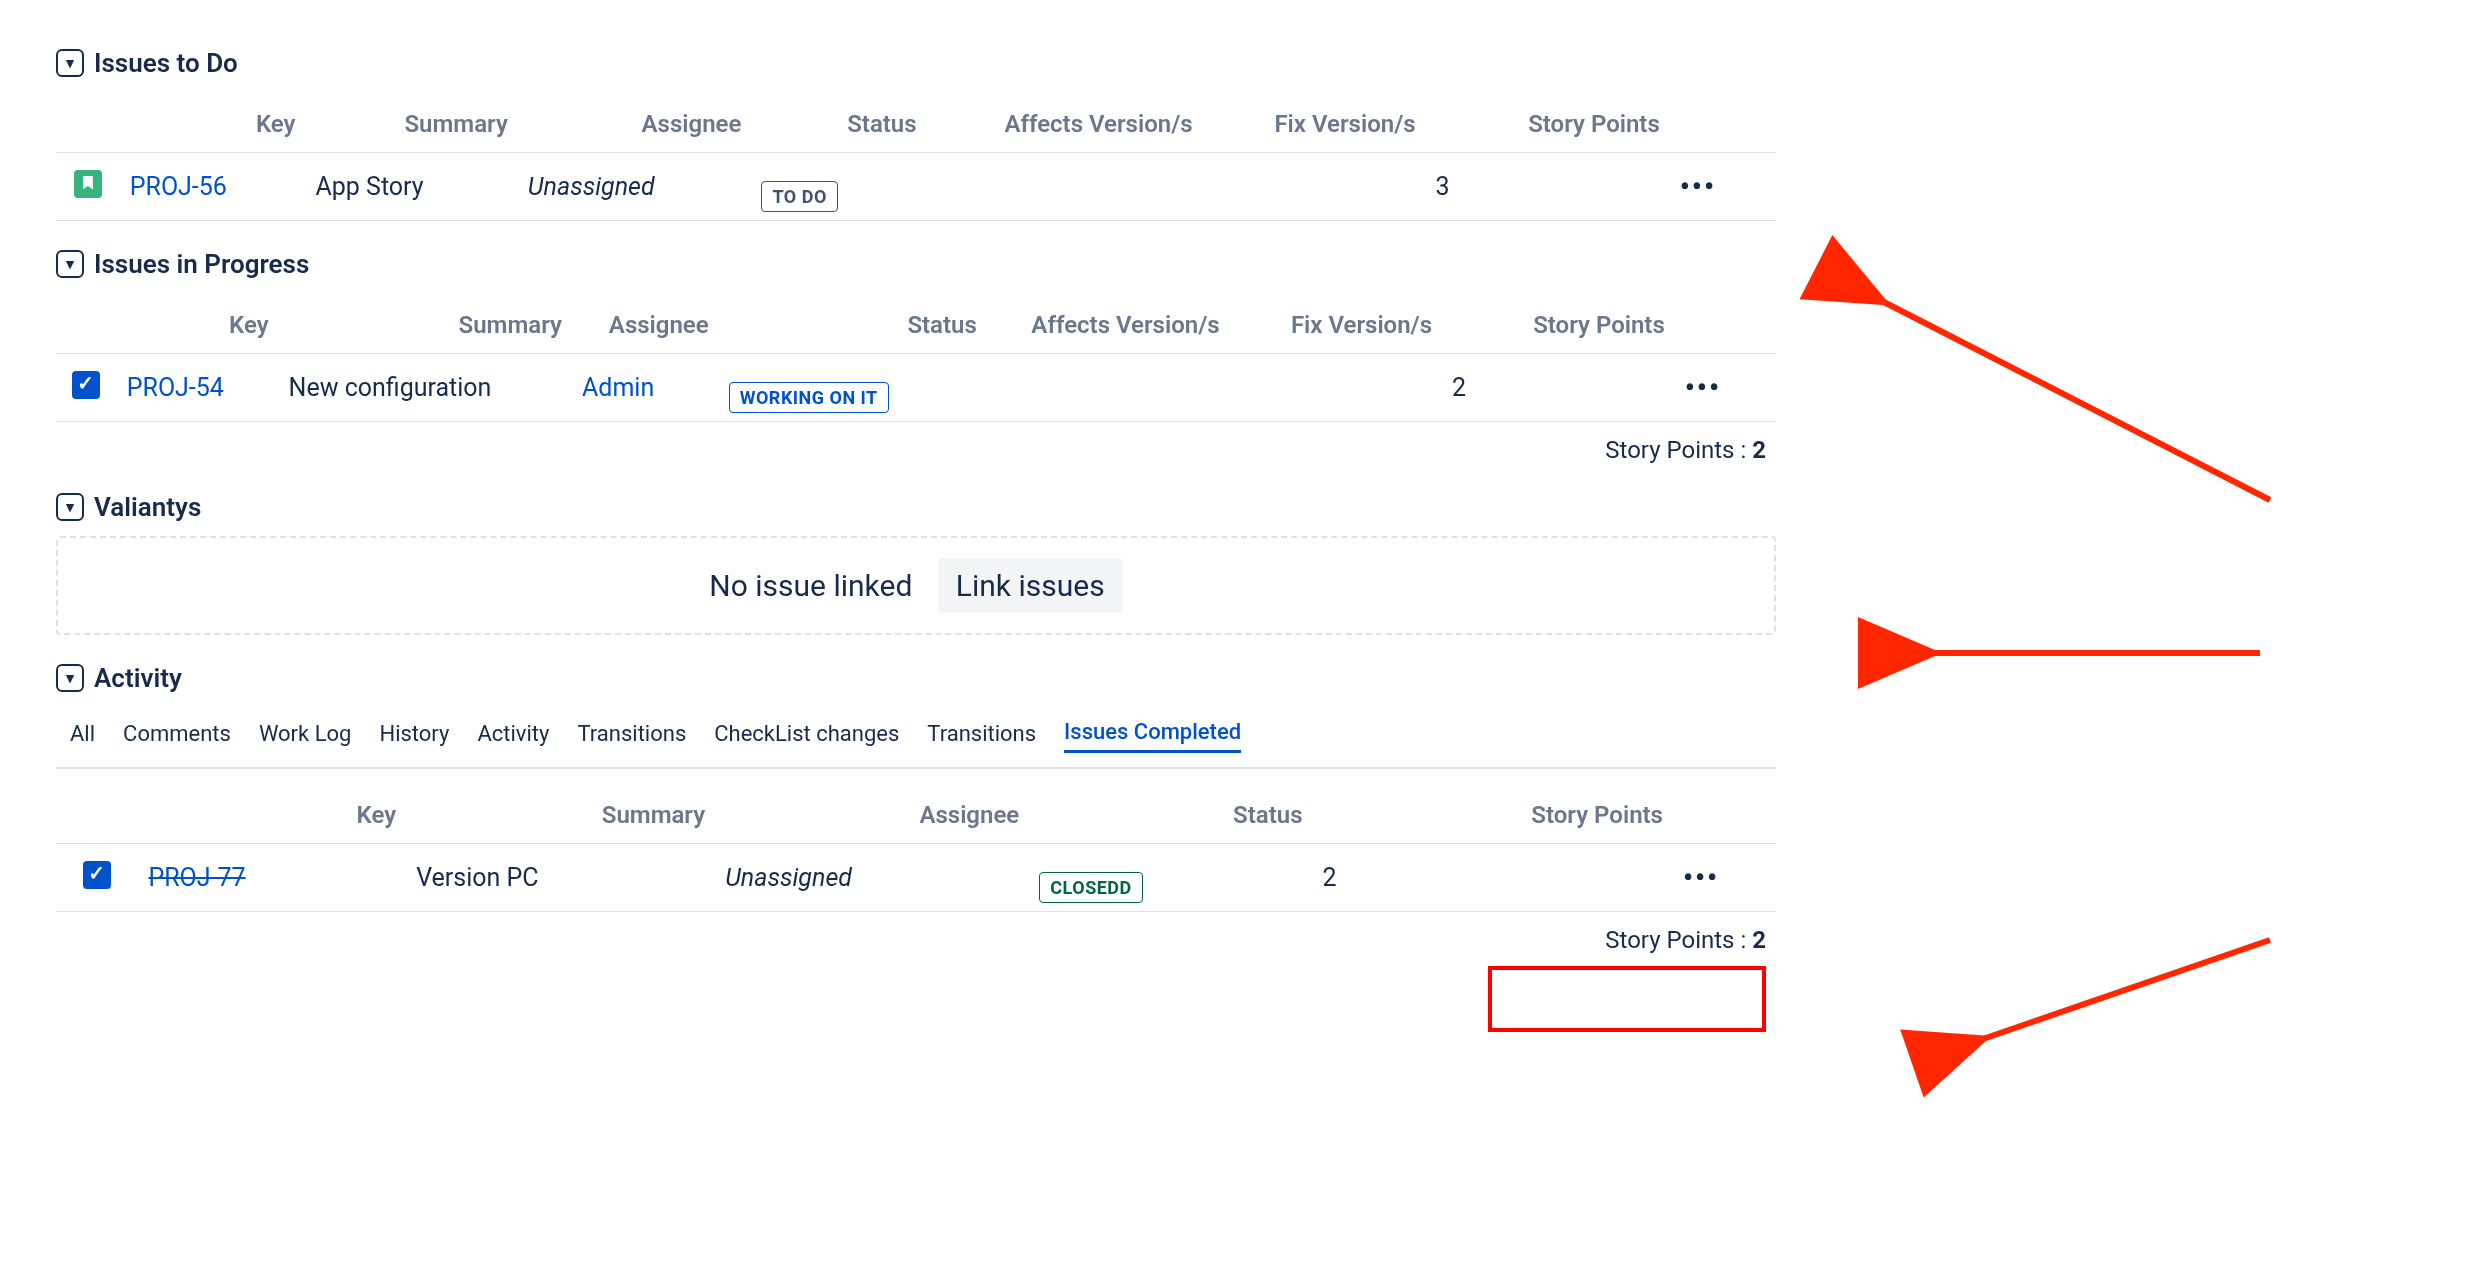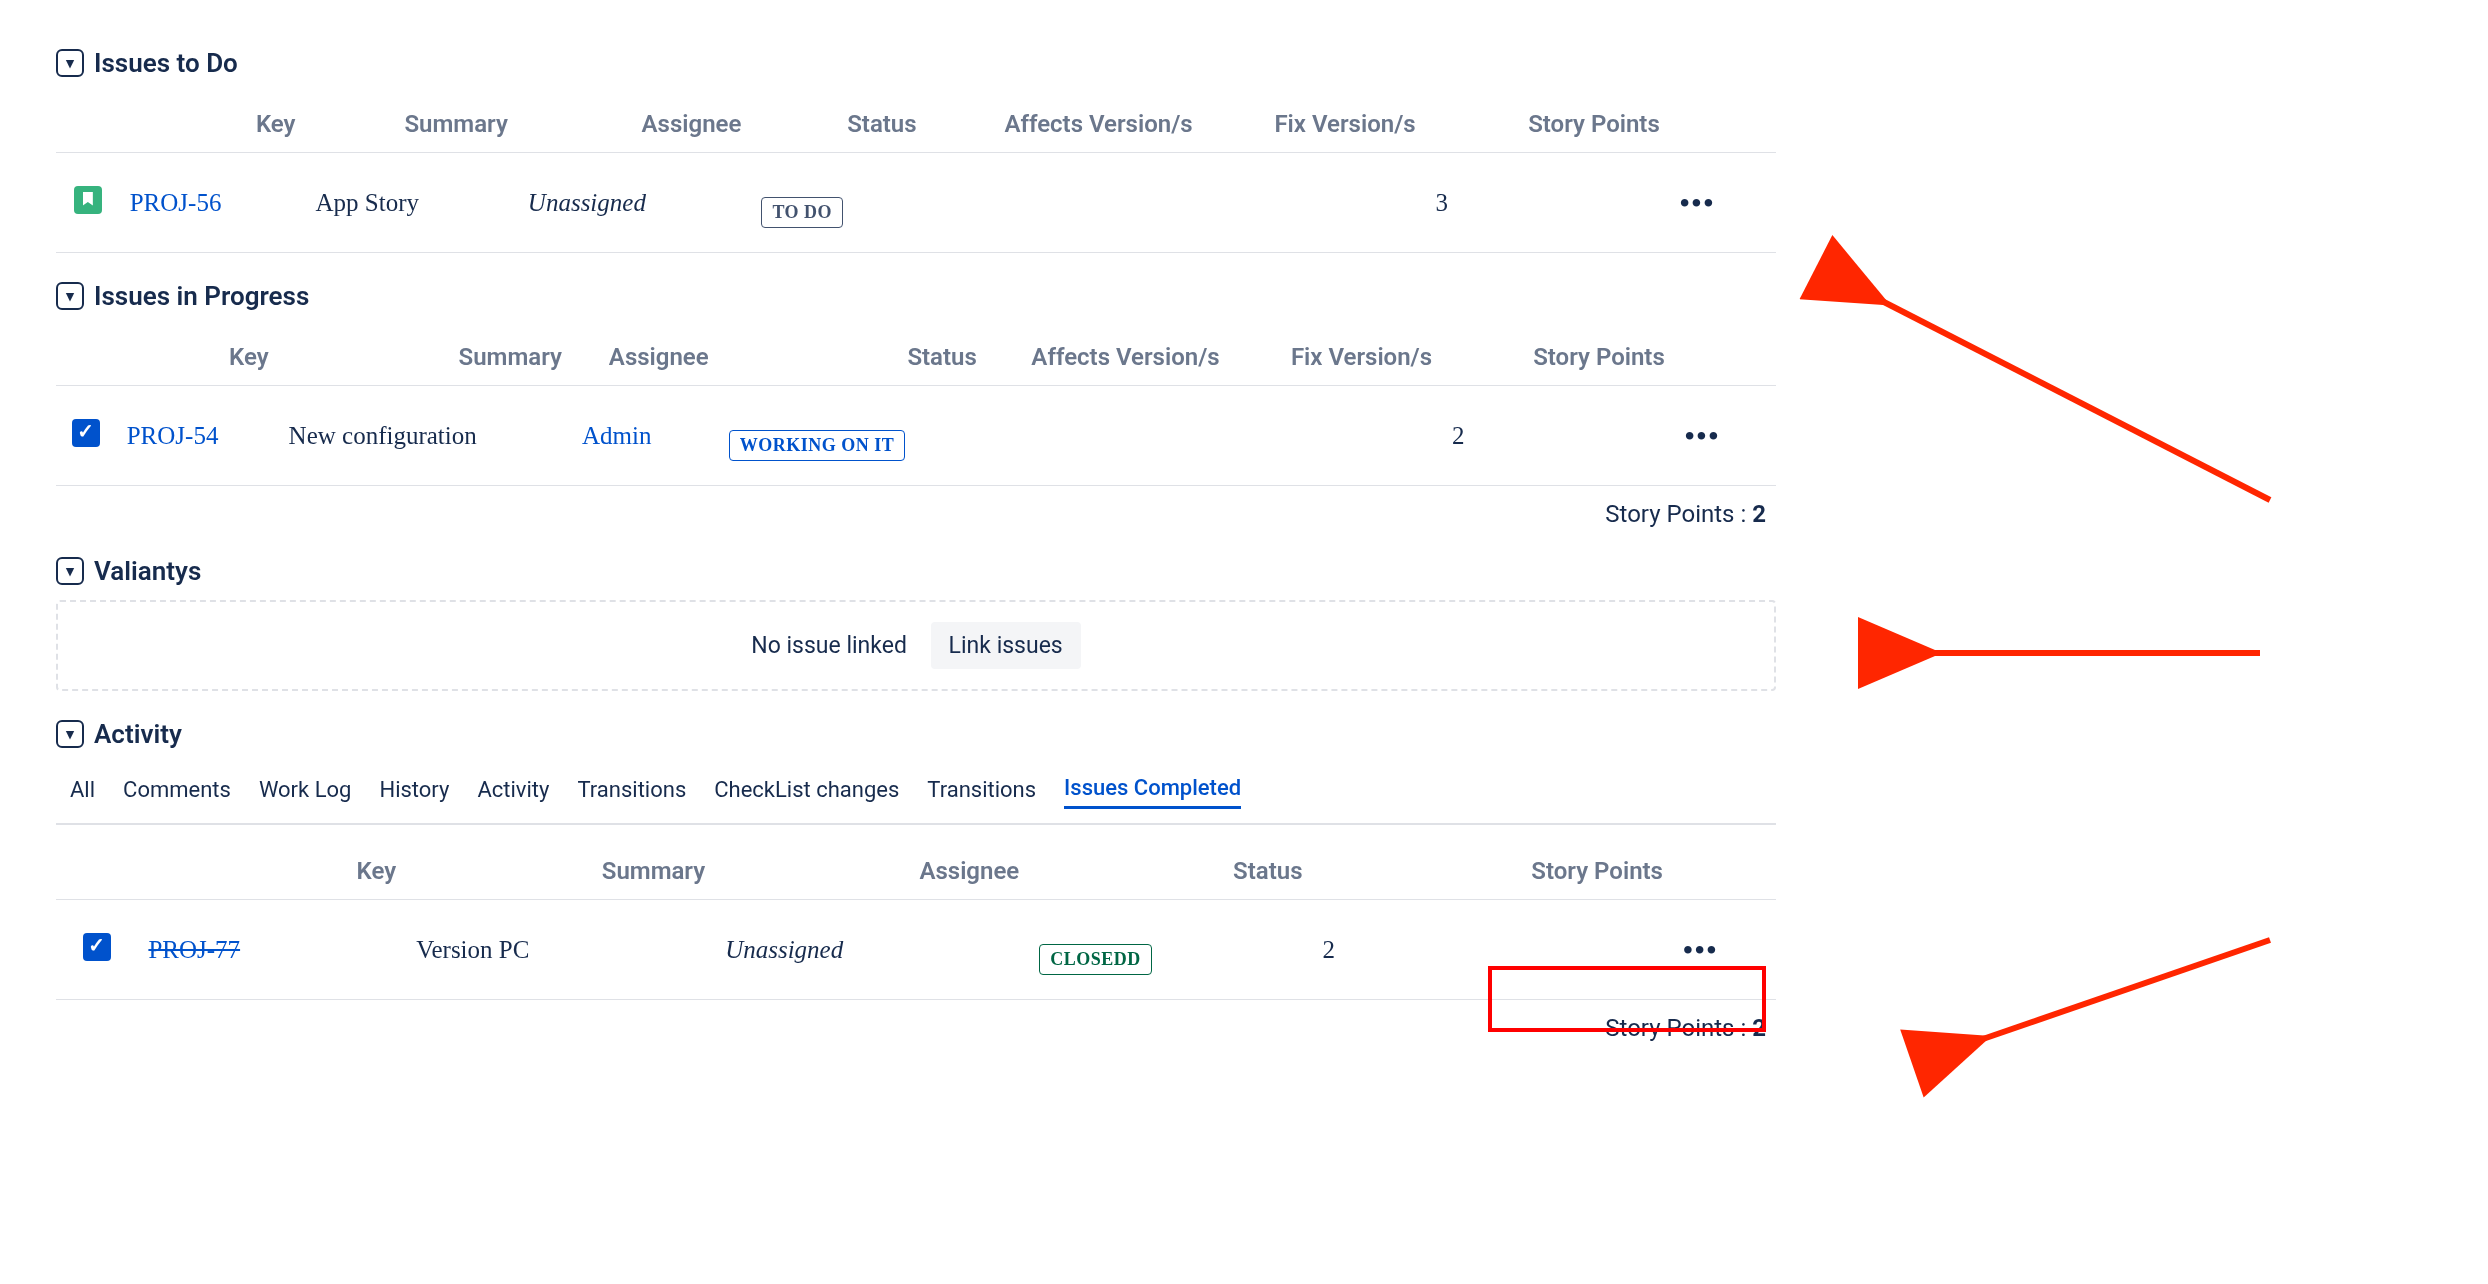--- a/index.html
+++ b/index.html
@@ -66,25 +66,24 @@
   table.issue-table th {
     text-align: right;
     font-weight: 600;
     font-size: 24px;
     color: var(--text-mid);
     padding: 14px 10px;
     border-bottom: 1px solid var(--border);
   }
   table.issue-table td {
     font-size: 25px;
-    padding: 24px 10px;
+    padding: 8px 10px;
     border-bottom: 1px solid var(--border);
     vertical-align: middle;
     white-space: nowrap;
-    font-family: Liberation Serif, serif;
   }
   .issue-key {
     color: var(--link);
     cursor: pointer;
   }
   .issue-key.strike {
     text-decoration: line-through;
   }
   .unassigned {
     font-style: italic;
@@ -157,21 +156,21 @@
     padding: 14px 10px 0 0;
   }
   .sp-total .sp-value { font-weight: 700; }
 
   
   .empty-linked {
     border: 2px dashed var(--border);
     border-radius: 4px;
     padding: 20px;
     text-align: center;
-    font-size: 23px;
+    font-size: 30px;
     color: var(--text-dark);
     margin-top: 14px;
   }
   .link-btn {
     display: inline-block;
     margin-left: 18px;
     padding: 10px 18px;
     background: #F4F5F7;
     border-radius: 4px;
     cursor: pointer;

